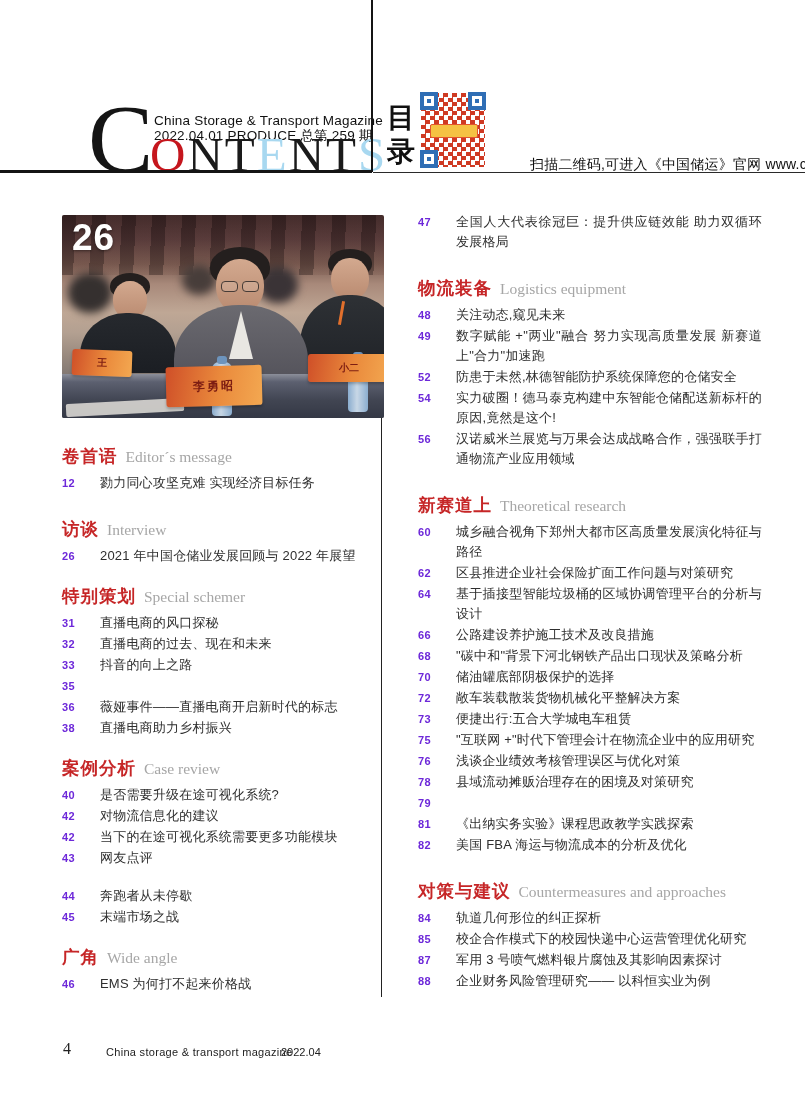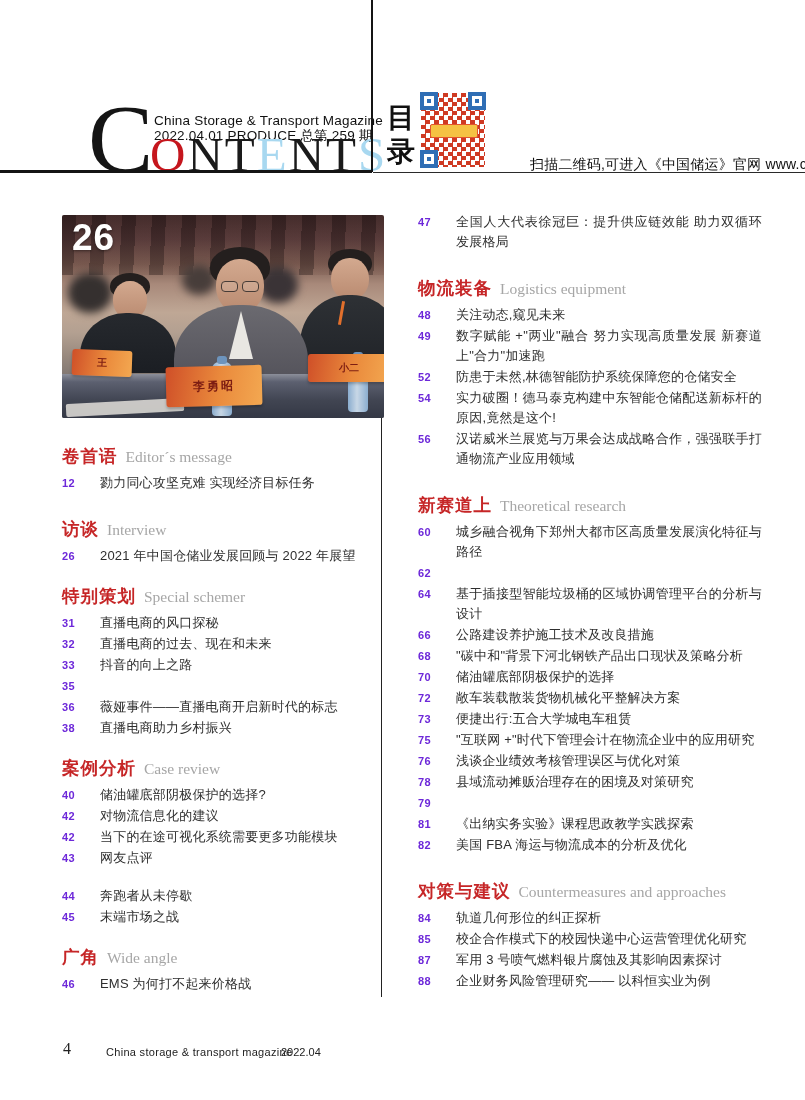--- a/index.html
+++ b/index.html
@@ -174,21 +174,21 @@
       <div class="item">
           <span class="num">38</span>
           <span class="txt">直播电商助力乡村振兴</span>
         </div>
     </div>
 
     <div class="mt18">
       <div class="sec-head"><span class="zh">案例分析</span><span class="en">Case review</span></div>
       <div class="item">
           <span class="num">40</span>
-          <span class="txt">储油罐底部阴极保护的选择?</span>
+          <span class="txt">是否需要升级在途可视化系统?</span>
         </div>
       <div class="item">
           <span class="num">42</span>
           <span class="txt">对物流信息化的建议</span>
         </div>
       <div class="item">
           <span class="num">42</span>
           <span class="txt">当下的在途可视化系统需要更多功能模块</span>
         </div>
       <div class="item">
@@ -251,20 +251,21 @@
     </div>
 
     <div class="mt24">
       <div class="sec-head"><span class="zh">新赛道上</span><span class="en">Theoretical research</span></div>
       <div class="item">
           <span class="num">60</span>
           <span class="txt">城乡融合视角下郑州大都市区高质量发展演化特征与路径</span>
         </div>
       <div class="item">
           <span class="num">62</span>
+          <span class="txt">区县推进企业社会保险扩面工作问题与对策研究</span>
         </div>
       <div class="item">
           <span class="num">64</span>
           <span class="txt">基于插接型智能垃圾桶的区域协调管理平台的分析与设计</span>
         </div>
       <div class="item">
           <span class="num">66</span>
           <span class="txt">公路建设养护施工技术及改良措施</span>
         </div>
       <div class="item">

